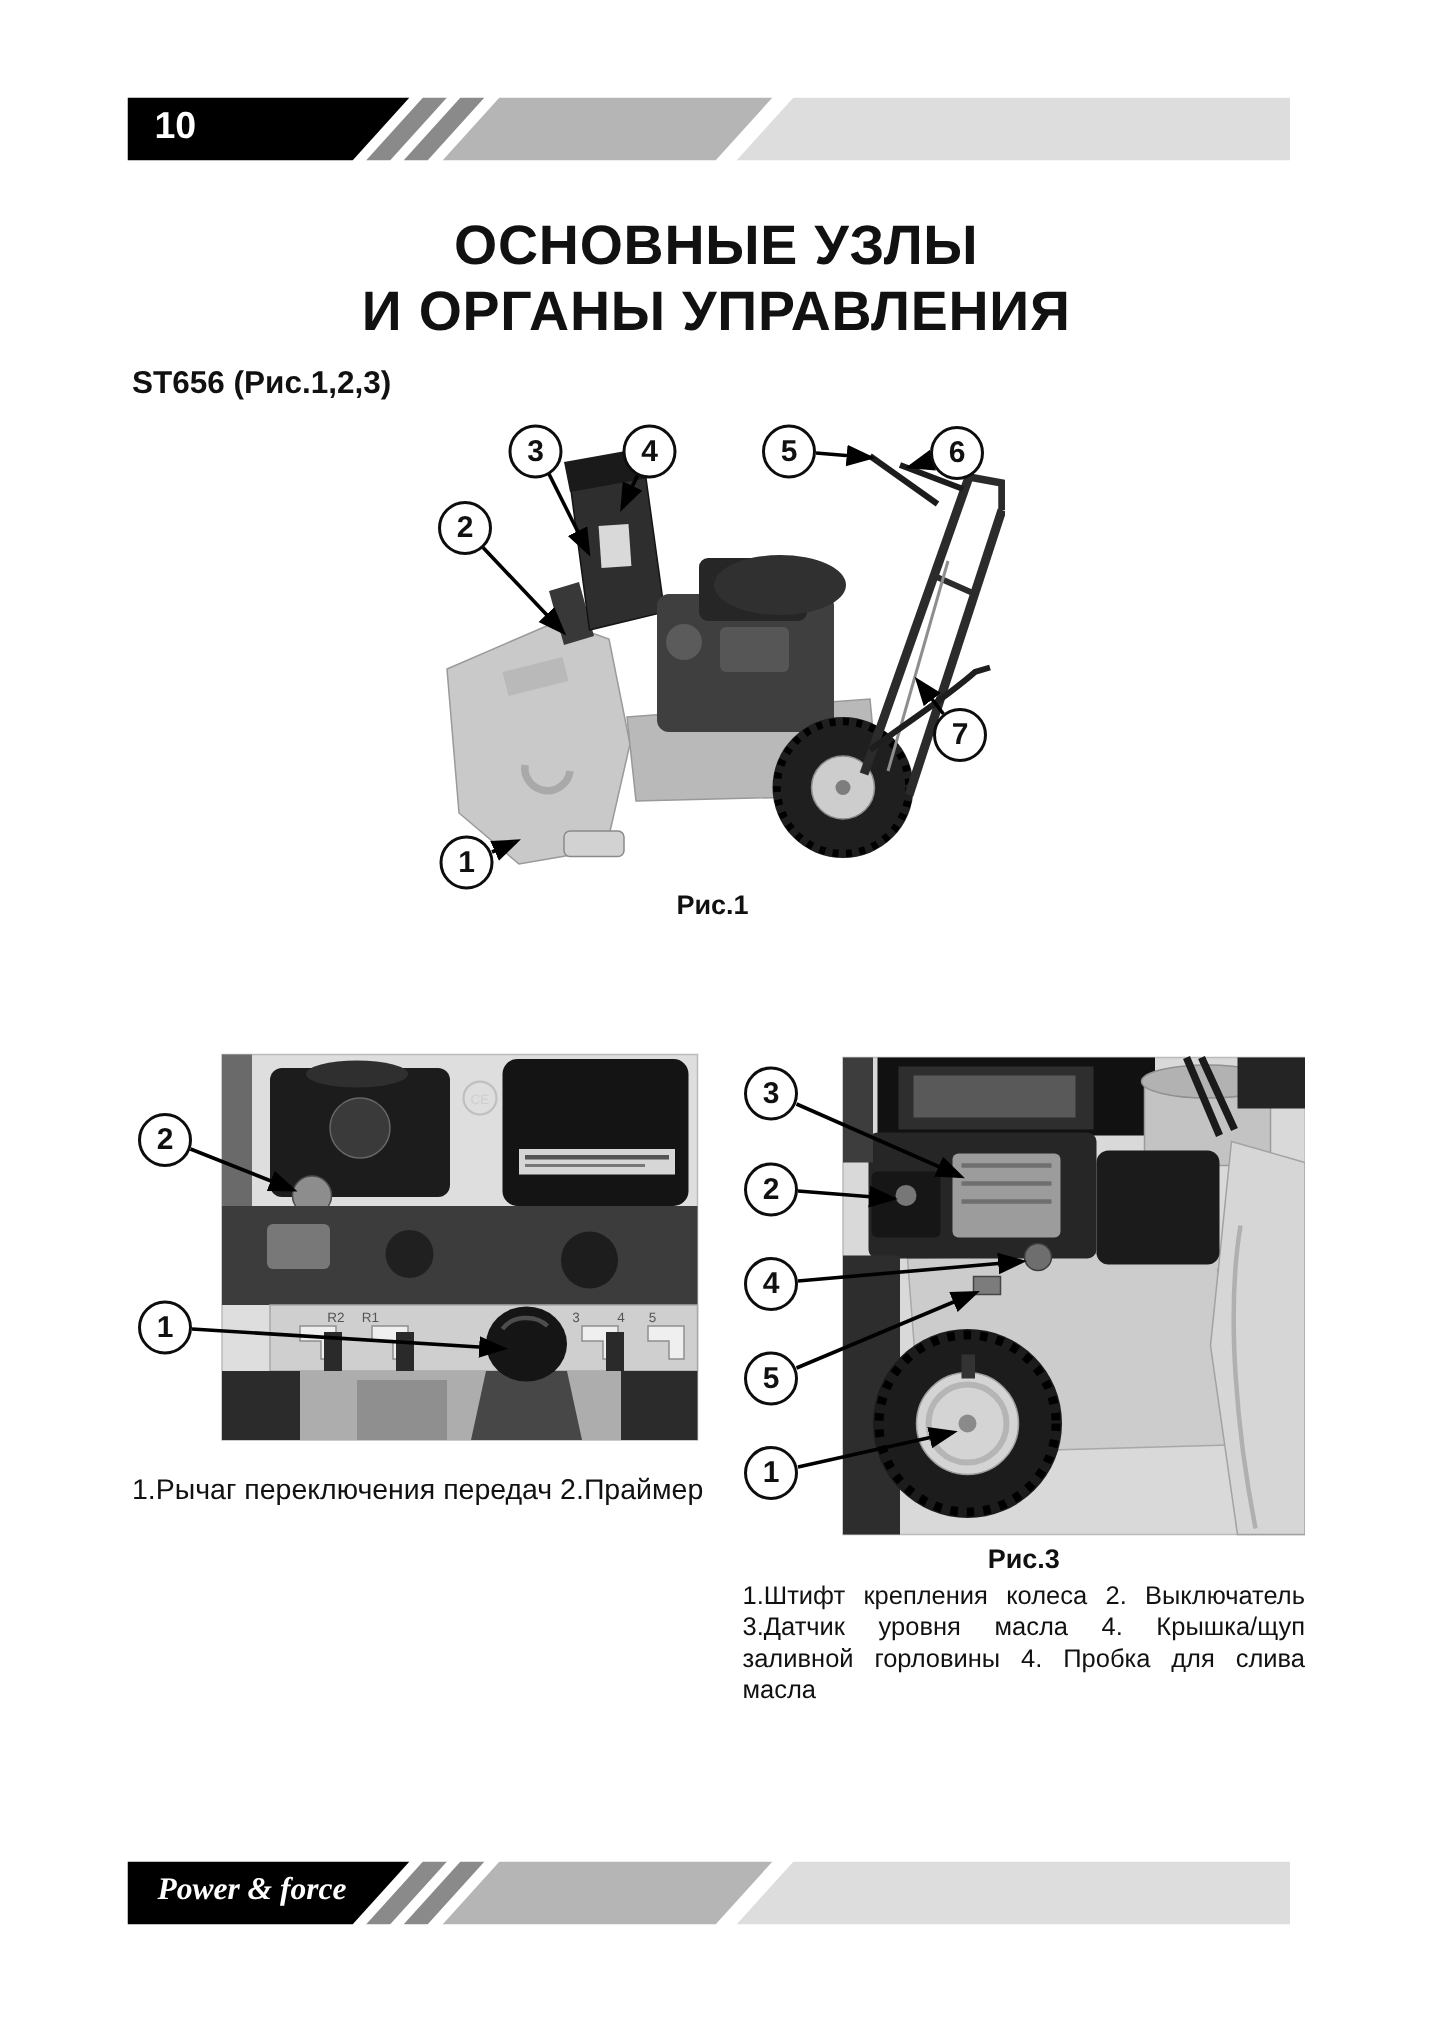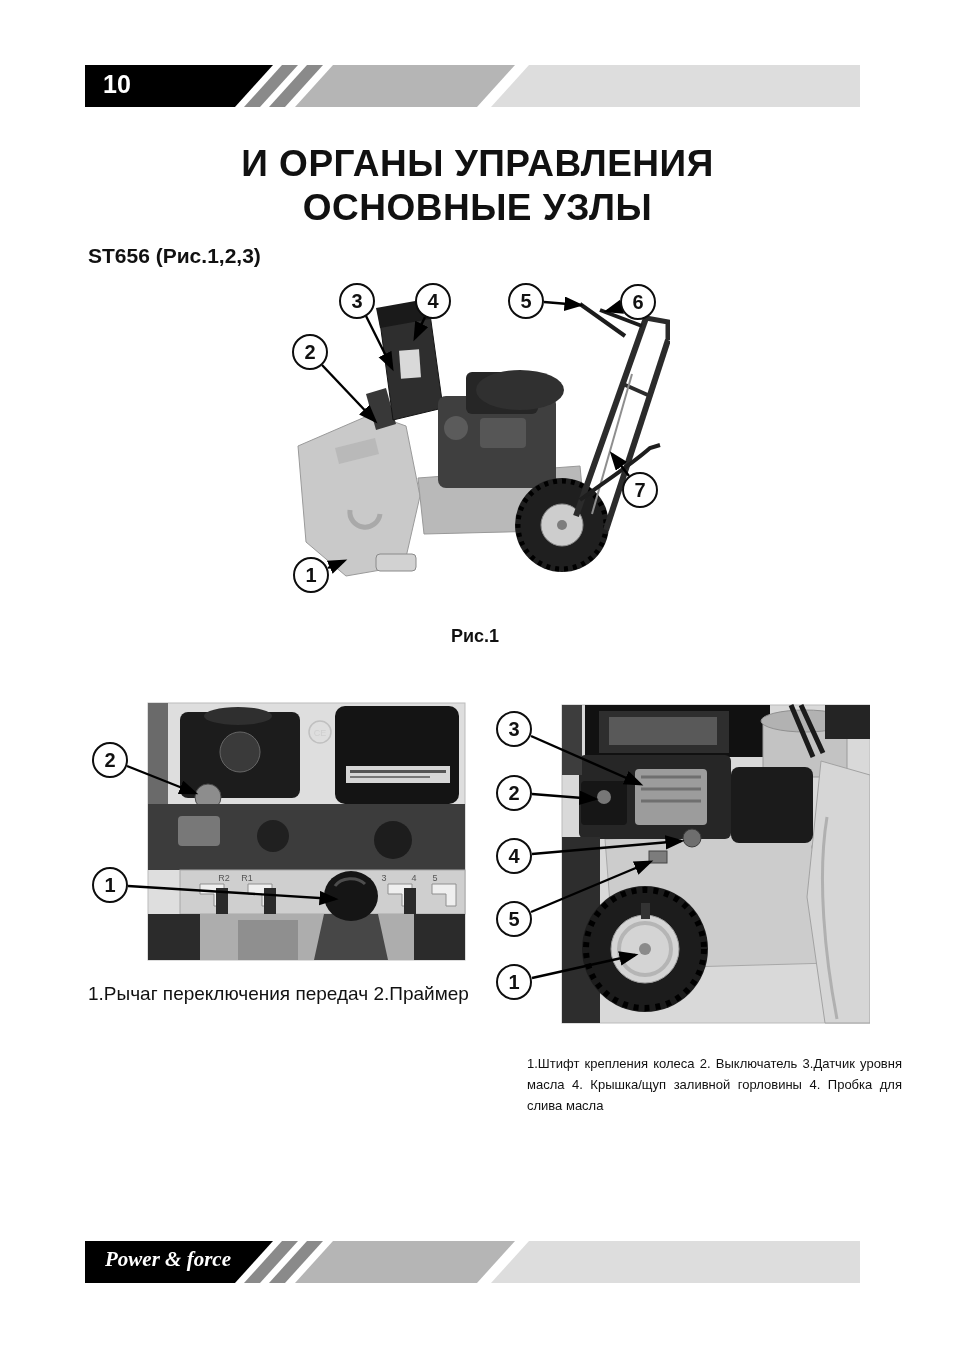--- a/index.html
+++ b/index.html
@@ -22,42 +22,42 @@
   .subtitle{position:absolute;left:88px;top:244px;font-size:21px;font-weight:bold;}
   .para{position:absolute;text-align:justify;font-size:19px;line-height:21px;}
   .para-fig1{left:88px;top:618px;width:779px;}
   .fig{position:absolute;}
   .fig-caption{position:absolute;left:0;width:100%;text-align:center;font-size:18px;font-weight:bold;}
   .callout{position:absolute;width:36px;height:36px;border:2.5px solid #0d0d0d;border-radius:50%;
            background:#fff;display:flex;align-items:center;justify-content:center;
            font-size:20px;font-weight:bold;box-sizing:border-box;z-index:3;}
   .fig svg{position:absolute;left:0;top:0;z-index:1;}
   .fig2-text{position:absolute;left:0;top:283px;width:382px;font-size:19px;}
-  .fig3-text{position:absolute;left:0;top:356px;width:375px;text-align:justify;font-size:13px;line-height:21px;margin-left:32px;}
-  .cap1{top:315px;margin-top:33px;} .cap2{top:262px;} .cap3{top:332px;}
+  .fig3-text{position:absolute;left:0;top:356px;width:375px;text-align:justify;font-size:17px;line-height:21px;}
+  .cap1{top:315px;} .cap2{top:262px;} .cap3{top:332px;}
 </style>
 </head>
 <body>
 
 <div class="page">
 
   <div class="band band-header">
     <svg width="775" height="42" viewBox="0 0 775 42">
       <polygon points="0,0 188,0 150,42 0,42" fill="#000"></polygon>
       <polygon points="197,0 213,0 175,42 159,42" fill="#8a8a8a"></polygon>
       <polygon points="222,0 238,0 200,42 184,42" fill="#8a8a8a"></polygon>
       <polygon points="248,0 430,0 392,42 210,42" fill="#b5b5b5"></polygon>
       <polygon points="444,0 775,0 775,42 406,42" fill="#dddddd"></polygon>
     </svg>
     <div class="page-number">10</div>
   </div>
 
   <div class="title">
+    <div>ОСНОВНЫЕ УЗЛЫ</div>
     <div>И ОРГАНЫ УПРАВЛЕНИЯ</div>
-    <div>ОСНОВНЫЕ УЗЛЫ</div>
   </div>
   <div class="subtitle">ST656 (Рис.1,2,3)</div>
 
   <div class="fig" style="left:280px;top:278px;width:390px;height:340px;">
     <svg width="390" height="340" viewBox="0 0 390 340">
       <defs>
         <marker id="ah1" markerWidth="9" markerHeight="8" refX="6.5" refY="3" orient="auto">
           <path d="M0,0 L8,3 L0,6 Z" fill="#000"></path>
         </marker>
       </defs>
@@ -240,20 +240,21 @@
       </div>
     <div class="callout" style="left:1px;top:141px;">
         <span>4</span>
       </div>
     <div class="callout" style="left:1px;top:204px;">
         <span>5</span>
       </div>
     <div class="callout" style="left:1px;top:267px;">
         <span>1</span>
       </div>
+    <div class="fig-caption cap3">Рис.3</div>
     <div class="fig3-text">1.Штифт крепления колеса 2. Выключатель 3.Датчик уровня масла 4. Крышка/щуп заливной горловины 4. Пробка для слива масла</div>
   </div>
 
   <div class="band band-footer">
     <svg width="775" height="42" viewBox="0 0 775 42">
       <polygon points="0,0 188,0 150,42 0,42" fill="#000"></polygon>
       <polygon points="197,0 213,0 175,42 159,42" fill="#8a8a8a"></polygon>
       <polygon points="222,0 238,0 200,42 184,42" fill="#8a8a8a"></polygon>
       <polygon points="248,0 430,0 392,42 210,42" fill="#b5b5b5"></polygon>
       <polygon points="444,0 775,0 775,42 406,42" fill="#dddddd"></polygon>

